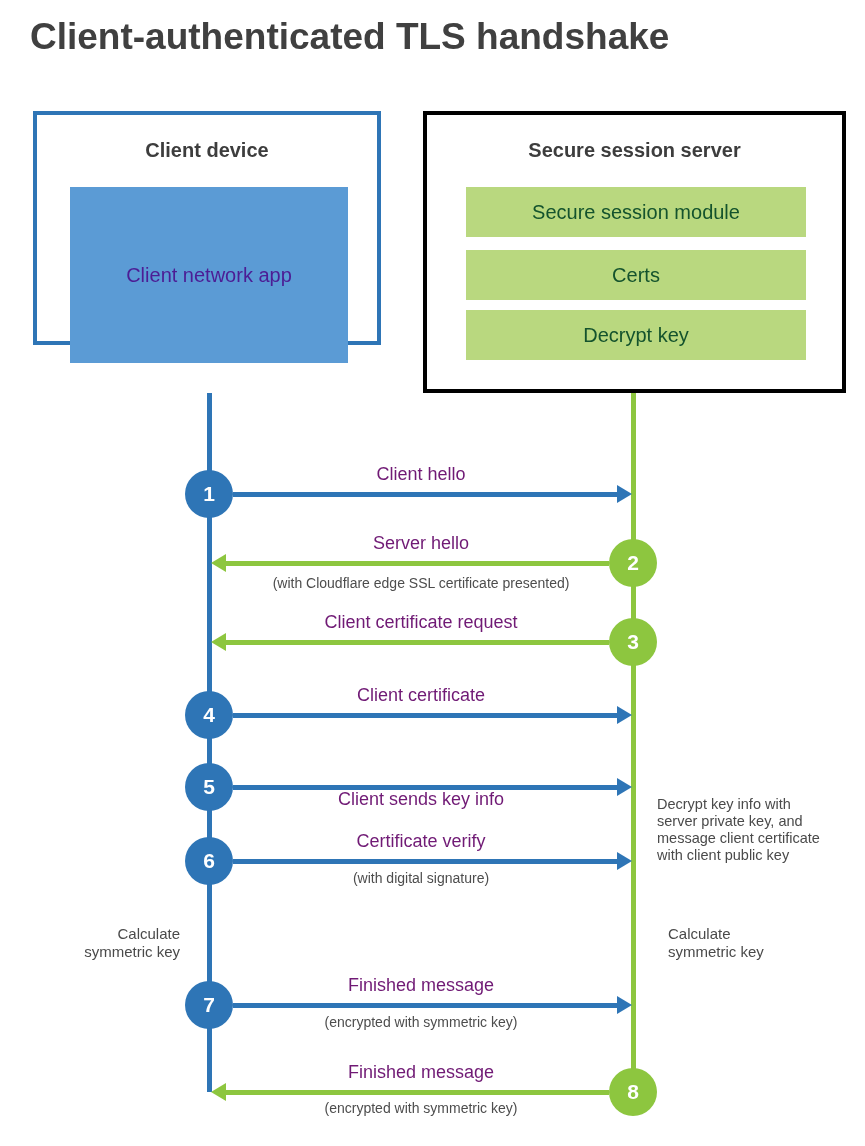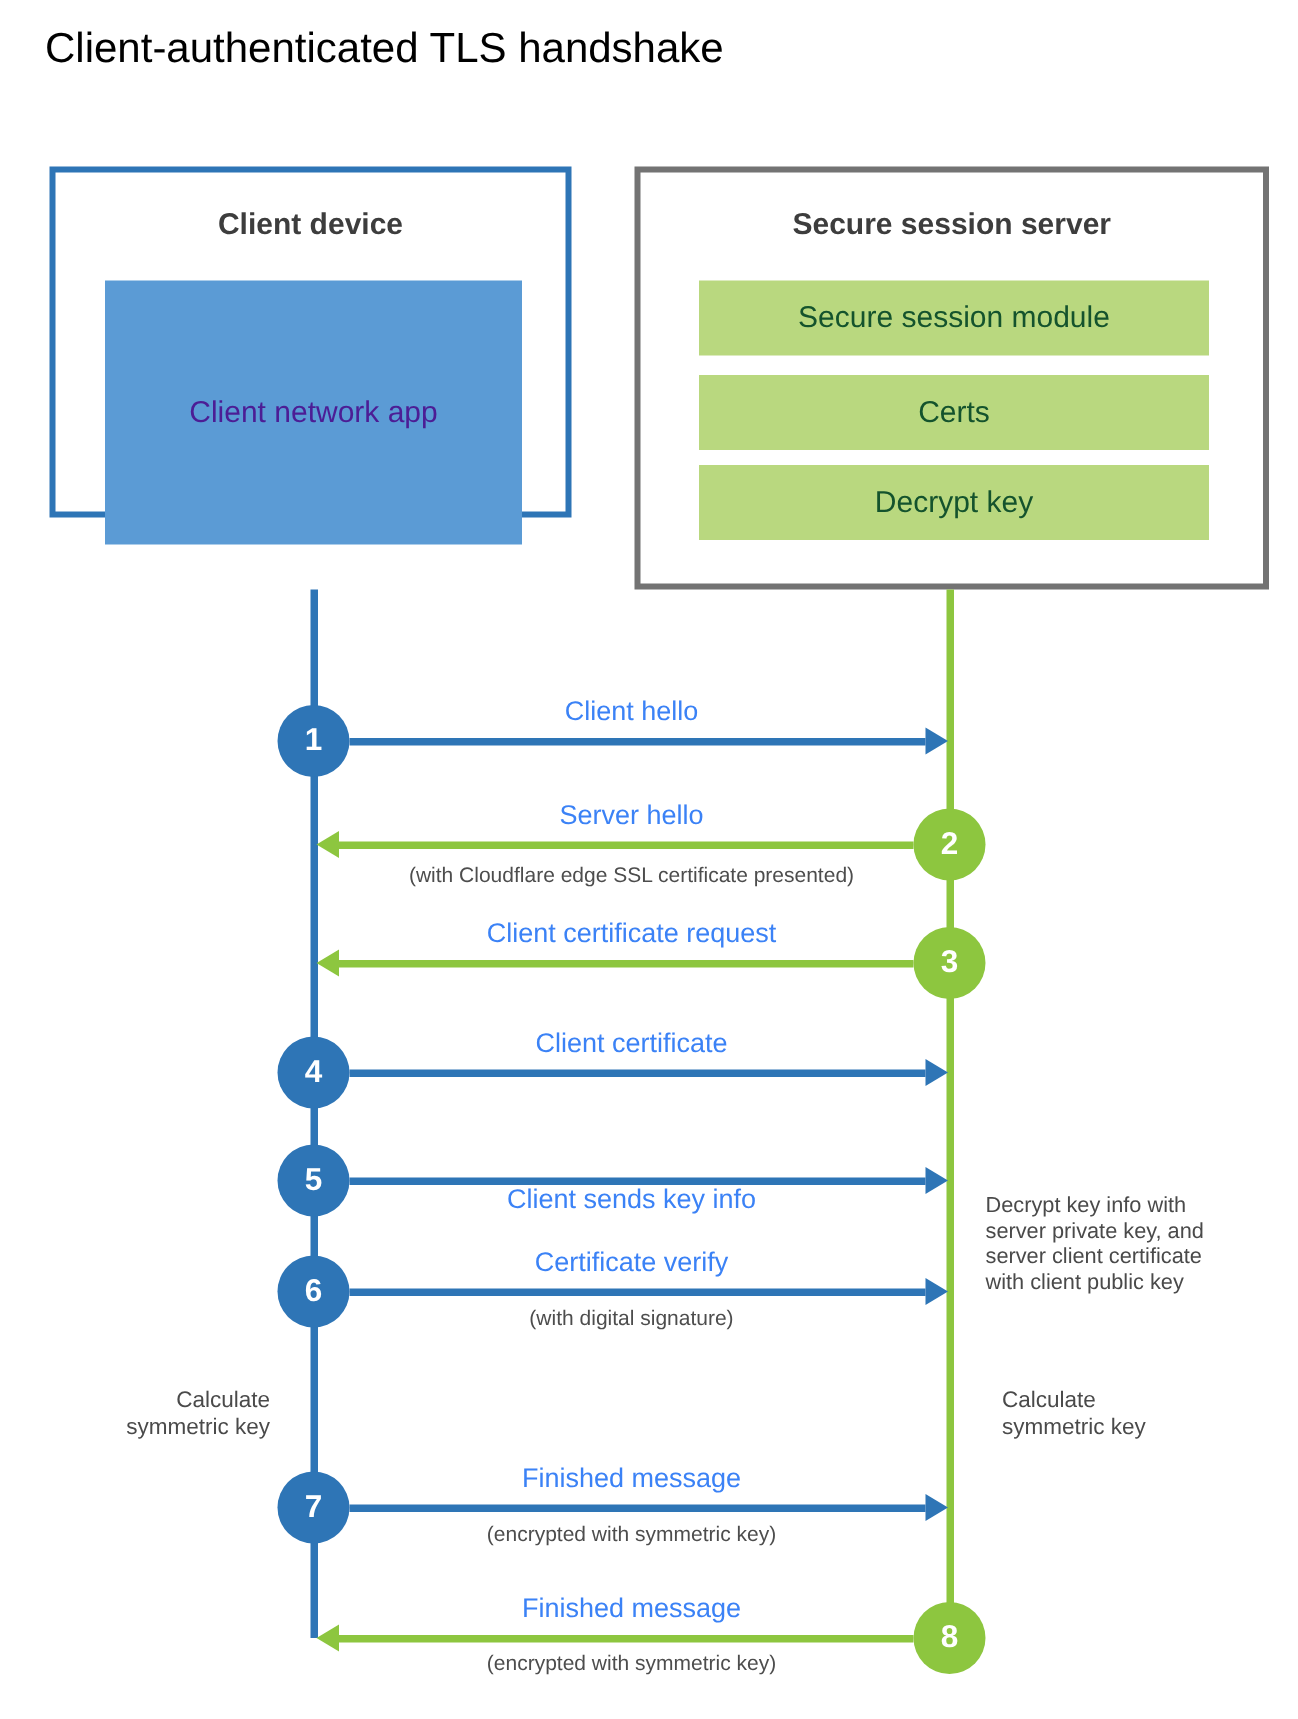--- a/index.html
+++ b/index.html
@@ -1,26 +1,26 @@
 <!DOCTYPE html>
 <html><head>
 <meta charset="utf-8">
 <style>
   html,body { margin:0; padding:0; background:#ffffff; }
   body { font-family:"Liberation Sans", sans-serif; }
   .canvas { position:relative; width:865px; height:1146px; background:#ffffff; overflow:hidden; }
 
   .page-title {
     position:absolute; left:30px; top:16px; margin:0;
-    font-size:28px; font-weight:400; color:#000000;
+    font-size:37px; font-weight:700; color:#404040;
   }
 
   .box { position:absolute; box-sizing:border-box; background:#fff; }
   .client-box { left:33px; top:111px; width:348px; height:234px; border:4px solid #2e75b6; }
-  .server-box { left:423px; top:111px; width:423px; height:282px; border:4px solid #737373; }
+  .server-box { left:423px; top:111px; width:423px; height:282px; border:4px solid #000000; }
   .box-title { text-align:center; margin-top:24px; font-size:20px; font-weight:700; color:#3d3d3d; }
 
   .client-inner {
     position:absolute; left:33px; top:72px; width:278px; height:176px;
     background:#5b9bd5; color:#4c1d95; font-size:20px; line-height:27px;
     display:flex; align-items:center; justify-content:center; text-align:center;
     padding:0 40px; box-sizing:border-box;
   }
 
   .server-bar {
@@ -44,21 +44,21 @@
   .shaft { position:absolute; height:5px; }
   .shaft.blue  { background:#2e75b6; }
   .shaft.green { background:#8dc63f; }
 
   .head { position:absolute; width:0; height:0; border-top:9px solid transparent; border-bottom:9px solid transparent; }
   .head.right { border-left:15px solid #2e75b6; }
   .head.left  { border-right:15px solid #8dc63f; }
 
   .step-label {
     position:absolute; left:211px; width:420px; text-align:center;
-    font-size:18px; color:#3b82f6;
+    font-size:18px; color:#701a75;
   }
   .step-sub {
     position:absolute; left:191px; width:460px; text-align:center;
     font-size:14px; color:#4d4d4d;
   }
 
   .note {
     position:absolute; font-size:14.5px; color:#4a4a4a; line-height:17px;
   }
   .note-decrypt { left:657px; top:752px; width:190px; text-align:left;margin-top:44px; }
@@ -129,21 +129,21 @@
 
   <div class="step-label" style="top:1062px;">Finished message</div>
   <div class="shaft green" style="left:226px; top:1090px; width:383px;"></div>
   <div class="head left" style="left:211px; top:1083px;"></div>
   <div class="step-sub" style="top:1100px;">(encrypted with symmetric key)</div>
   <div class="circle green" style="left:609px; top:1068px;">8</div>
 
   <div class="note note-decrypt">
     <div>Decrypt key info with</div>
     <div>server private key, and</div>
-    <div>server client certificate</div>
+    <div>message client certificate</div>
     <div>with client public key</div>
   </div>
 
   <div class="note calc-left">
     <div>Calculate</div>
     <div>symmetric key</div>
   </div>
 
   <div class="note calc-right">
     <div>Calculate</div>

